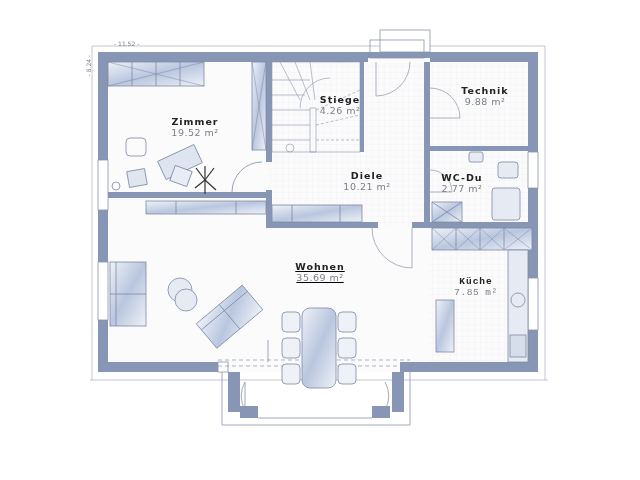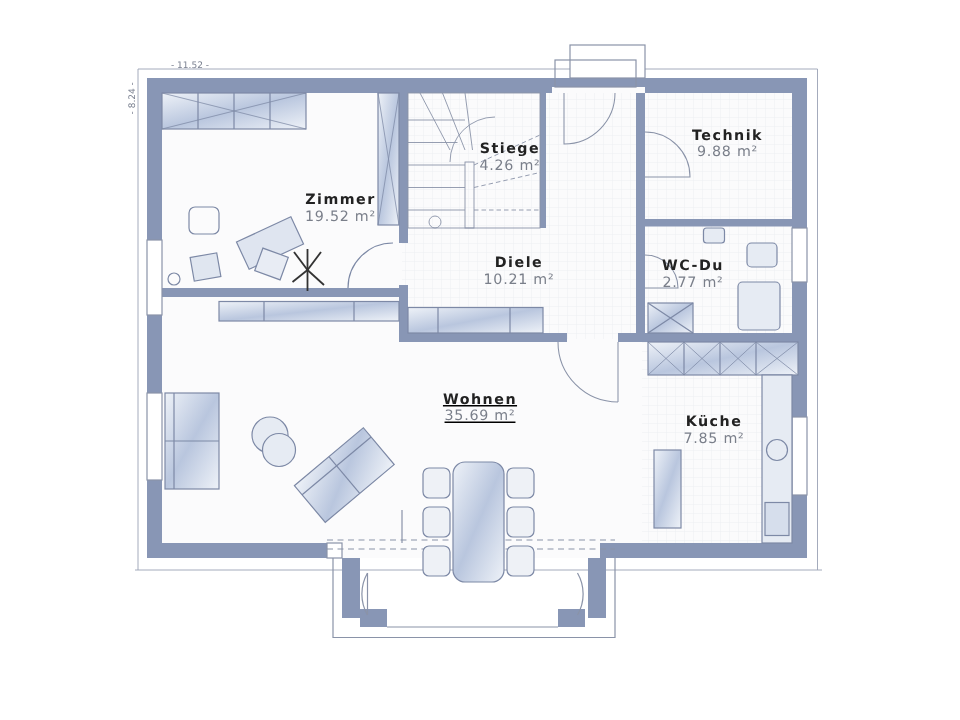--- a/index.html
+++ b/index.html
@@ -191,40 +191,40 @@
     <rect x="282" y="364" width="18" height="20" rx="4" fill="#eef1f6"></rect>
     <rect x="338" y="312" width="18" height="20" rx="4" fill="#eef1f6"></rect>
     <rect x="338" y="338" width="18" height="20" rx="4" fill="#eef1f6"></rect>
     <rect x="338" y="364" width="18" height="20" rx="4" fill="#eef1f6"></rect>
   </g>
 </svg>
 
 <div class="dim" style="left:114px;top:40px;">- 11.52 -</div>
 <div class="dim" style="left:78px;top:62px;transform:rotate(-90deg);">- 8.24 -</div>
 
-<div class="lbl" style="left:195px;top:128px;margin-left:32px;">
+<div class="lbl" style="left:195px;top:116px;">
   <div class="name">Zimmer</div>
   <div class="area">19.52 m²</div>
 </div>
 <div class="lbl" style="left:340px;top:94px;">
   <div class="name">Stiege</div>
   <div class="area">4.26 m²</div>
 </div>
 <div class="lbl" style="left:485px;top:85px;">
   <div class="name">Technik</div>
   <div class="area">9.88 m²</div>
 </div>
-<div class="lbl" style="left:346px;top:170px;">
+<div class="lbl" style="left:367px;top:170px;">
   <div class="name">Diele</div>
   <div class="area">10.21 m²</div>
 </div>
 <div class="lbl" style="left:462px;top:172px;">
   <div class="name">WC-Du</div>
   <div class="area">2.77 m²</div>
 </div>
 <div class="lbl" style="left:320px;top:261px;text-decoration:underline;">
   <div class="name">Wohnen</div>
   <div class="area">35.69 m²</div>
 </div>
-<div class="lbl" style="left:476px;top:276px;">
+<div class="lbl" style="left:476px;top:276px;font-family:Liberation Mono, monospace;">
   <div class="name">Küche</div>
   <div class="area">7.85 m²</div>
 </div>
 
 </body></html>

